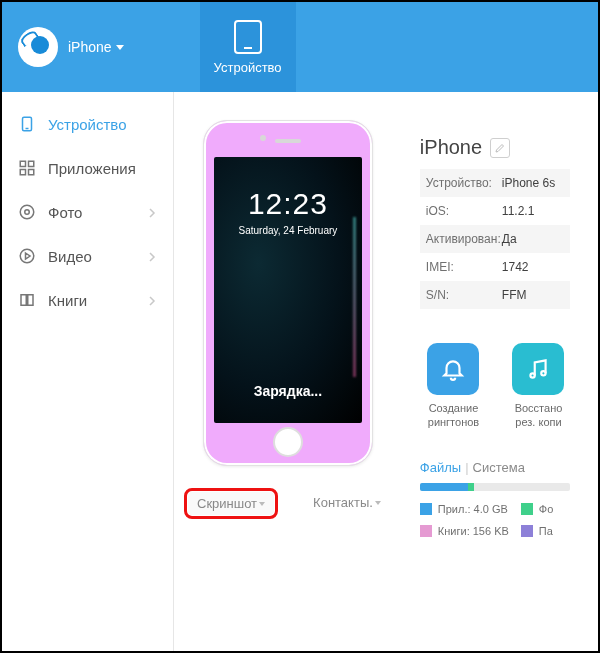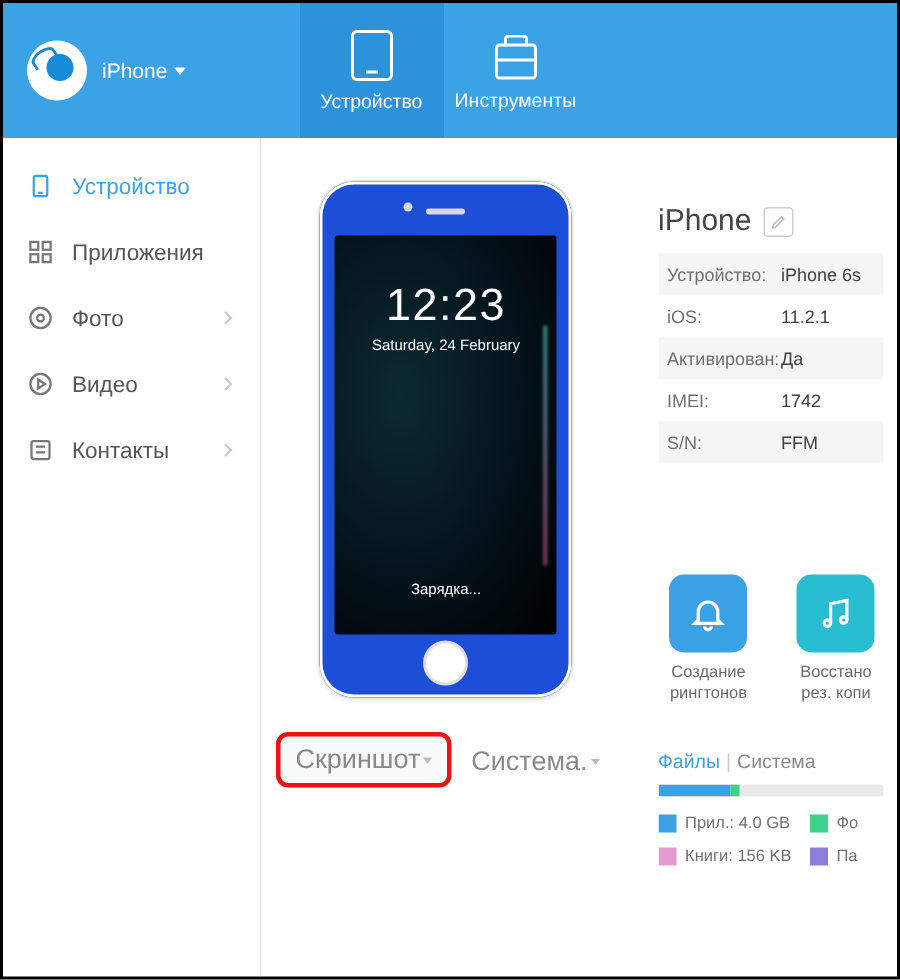--- a/index.html
+++ b/index.html
@@ -30,47 +30,47 @@
   .sitem { display:flex; align-items:center; height:44px; padding:0 16px; gap:12px; font-size:15px; color:#555; cursor:pointer; position:relative;}
   .sitem.active { color:#3ba2e6; }
   .sicon { width:18px; height:18px; flex:0 0 18px; display:flex;align-items:center;justify-content:center; }
   .sitem .chev { margin-left:auto; color:#c8c8c8;}
   .chev svg{width:10px;height:10px;}
 
   .content { flex:1; display:flex; padding:10px 0 0 10px; position:relative; }
 
   
   .phone-col { display:flex; flex-direction:column; align-items:center; }
-  .phone { width:170px; height:346px; background:#1d4ed8; border-radius:24px; border:1px solid #e2e2e2; box-shadow: inset 0 0 0 2px #fff, 0 1px 3px rgba(0,0,0,.08); position:relative; padding:36px 10px 42px; margin-top:18px;}
+  .phone { width:170px; height:346px; background:#f0abfc; border-radius:24px; border:1px solid #e2e2e2; box-shadow: inset 0 0 0 2px #fff, 0 1px 3px rgba(0,0,0,.08); position:relative; padding:36px 10px 42px; margin-top:18px;}
   .speaker{position:absolute;top:18px;left:50%;transform:translateX(-50%);width:26px;height:4px;border-radius:4px;background:#d8d8d8;}
   .cam{position:absolute;top:14px;left:50%;transform:translateX(-28px);width:6px;height:6px;border-radius:50%;background:#d8d8d8;}
   .homebtn{position:absolute;bottom:8px;left:50%;transform:translateX(-50%);width:30px;height:30px;border-radius:50%;border:2px solid #dedede;background:#fff;}
   .screen{width:100%;height:100%;background:radial-gradient(ellipse at 30% 40%,#0c2a33 0%, #04121a 55%, #000 100%); border-radius:2px;color:#fff;display:flex;flex-direction:column;align-items:center;position:relative;overflow:hidden;}
   .screen::after{content:"";position:absolute;right:6px;top:60px;width:3px;height:160px;background:linear-gradient(#5de8e0,#e65aa0);opacity:.5;filter:blur(1px);}
   .time{font-size:30px;font-weight:200;margin-top:30px;letter-spacing:1px;}
   .date{font-size:10px;margin-top:4px;font-weight:400;}
-  .charging{font-size:10px;margin-top:auto;margin-bottom:24px;font-weight:400;}
-
-  .phone-actions{display:flex;gap:2px;margin-top:22px;font-size:18px;color:#8a8a8a;align-items:flex-end;}
+  .charging{font-size:14px;margin-top:auto;margin-bottom:24px;font-weight:700;}
+
+  .phone-actions{display:flex;gap:24px;margin-top:22px;font-size:13px;color:#8a8a8a;align-items:flex-start;}
   .pa{display:flex;align-items:center;gap:2px;cursor:pointer;padding:6px 10px;border:1px solid transparent;border-radius:6px;white-space:nowrap;}
   .pa.highlight{border:3px solid #e11; box-shadow:0 0 0 1px #fff inset; background:#f9f9f9; color:#888; border-radius:8px; padding:5px 10px;}
   .mini-caret{width:0;height:0;border-left:3px solid transparent;border-right:3px solid transparent;border-top:4px solid #bbb;}
 
   
   .info-col{ margin-left:28px; width:150px; overflow:hidden;}
   .info-title{display:flex;align-items:center;gap:8px;font-size:20px;color:#444;margin:34px 0 10px;}
   .edit-box{width:20px;height:20px;border:1px solid #cfcfcf;border-radius:3px;display:flex;align-items:center;justify-content:center;}
   .info-table{font-size:12px;}
   .irow{display:flex;height:28px;align-items:center;}
   .irow:nth-child(odd){background:#f5f5f5;}
   .ikey{width:82px;color:#707070;padding-left:6px;}
   .ival{color:#404040;}
 
   .shortcut-row{display:flex;gap:20px;margin-top:34px;}
-  .shortcut{display:flex;flex-direction:column;align-items:center;gap:6px;font-size:11px;color:#6a6a6a;text-align:center;line-height:1.3;cursor:pointer;margin-top:40px;}
+  .shortcut{display:flex;flex-direction:column;align-items:center;gap:6px;font-size:11px;color:#6a6a6a;text-align:center;line-height:1.3;cursor:pointer;}
   .sq{width:52px;height:52px;border-radius:10px;display:flex;align-items:center;justify-content:center;}
   .sq.blue{background:#3ba2e6;}
   .sq.teal{background:#29bdd1;}
 
   .data-tabs{display:flex;gap:4px;font-size:13px;margin-top:30px;}
   .dtab{color:#8a8a8a;cursor:pointer;}
   .dtab.active{color:#3ba2e6;}
   .dtab-sep{color:#ccc;}
   .bar{height:8px;background:#e9e9e9;border-radius:2px;margin-top:8px;position:relative;overflow:hidden;}
   .bar-seg{position:absolute;top:0;height:100%;}
@@ -92,24 +92,20 @@
     <div class="brand-text">
       <span>iPhone</span>
       <span class="brand-caret"></span>
     </div>
   </div>
   <div class="header-tabs">
     <div class="htab active">
       <div class="hicon icon-device-rect"></div>
       <span>Устройство</span>
     </div>
-    <div class="htab">
-      <div class="hicon icon-toolbox"></div>
-      <span>Инструменты</span>
-    </div>
   </div>
 </div>
 
 <div class="main">
 
   <div class="sidebar">
     <div class="sitem active">
       <span class="sicon">
           <svg viewBox="0 0 24 24" fill="none" stroke="#3ba2e6" stroke-width="2">
             <rect x="6" y="3" width="12" height="18" rx="2"></rect>
@@ -149,26 +145,24 @@
           </svg>
         </span>
       <span>Видео</span>
       <span class="chev"><svg viewBox="0 0 10 10" fill="none" stroke="#c8c8c8" stroke-width="1.5">
             <polyline points="3,1 7,5 3,9"></polyline>
           </svg></span>
     </div>
     <div class="sitem">
       <span class="sicon">
           <svg viewBox="0 0 24 24" fill="none" stroke="#777" stroke-width="2">
-            <rect x="4" y="4" width="16" height="16" rx="2"></rect>
-            <line x1="8" y1="9" x2="16" y2="9"></line>
-            <line x1="8" y1="14" x2="16" y2="14"></line>
-          </svg>
-        </span>
-      <span>Контакты</span>
+            <path d="M4 5h7v14H4zM13 5h7v14h-7z"></path>
+          </svg>
+        </span>
+      <span>Книги</span>
       <span class="chev"><svg viewBox="0 0 10 10" fill="none" stroke="#c8c8c8" stroke-width="1.5">
             <polyline points="3,1 7,5 3,9"></polyline>
           </svg></span>
     </div>
   </div>
 
   <div class="content">
 
     <div class="phone-col">
       <div class="phone">
@@ -181,21 +175,21 @@
         </div>
         <div class="homebtn"></div>
       </div>
 
       <div class="phone-actions">
         <div class="pa highlight">
           <span>Скриншот</span>
           <span class="mini-caret"></span>
         </div>
         <div class="pa">
-          <span>Система.</span>
+          <span>Контакты.</span>
           <span class="mini-caret"></span>
         </div>
       </div>
     </div>
 
     <div class="info-col">
       <div class="info-title">
         <span>iPhone</span>
         <span class="edit-box">
           <svg width="12" height="12" viewBox="0 0 24 24" fill="none" stroke="#bcbcbc" stroke-width="2">

